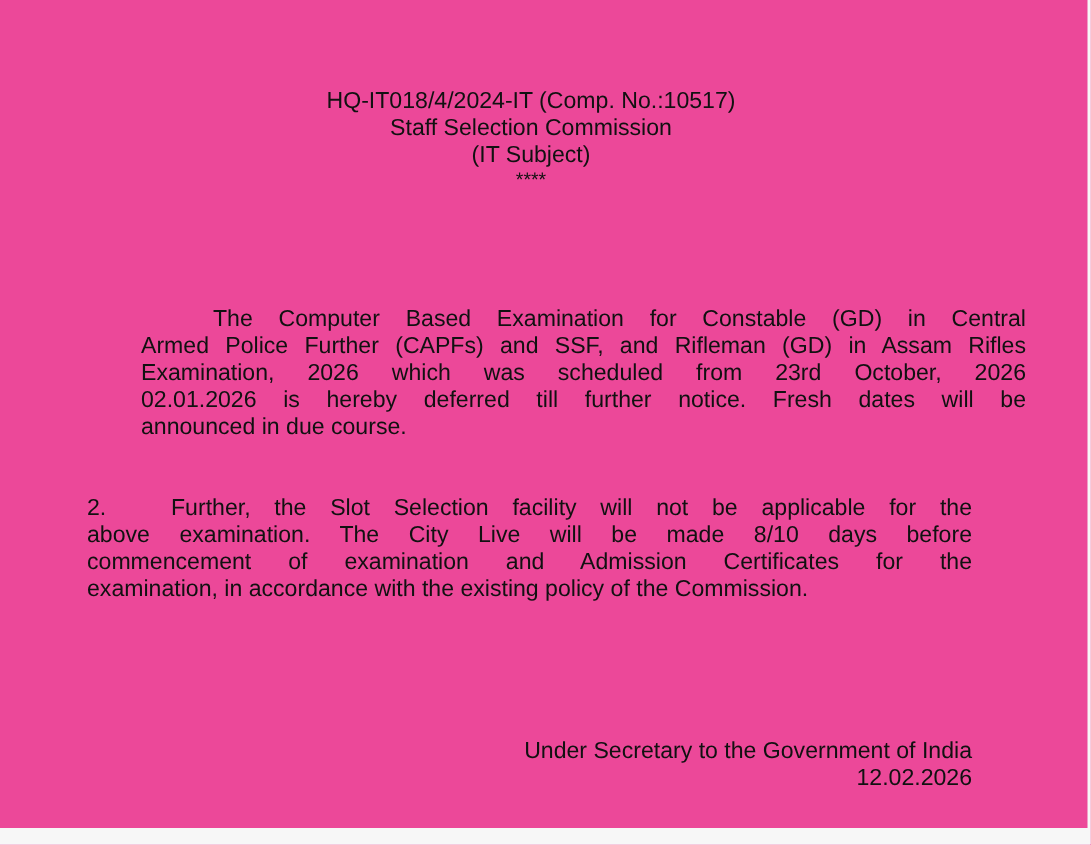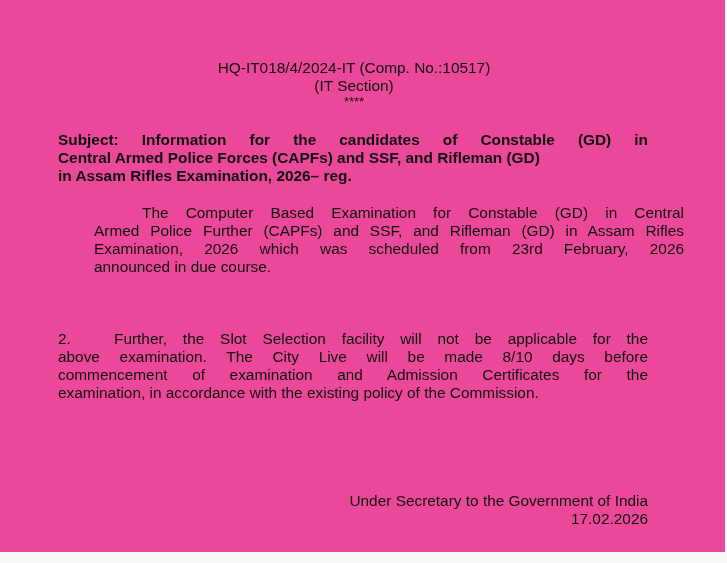--- a/index.html
+++ b/index.html
@@ -91,45 +91,42 @@
       white-space: nowrap;
     }
   </style>
 </head>
 <body>
 
 <div class="page">
 
   <div class="header">
     <div>HQ-IT018/4/2024-IT (Comp. No.:10517)</div>
-    <div>(IT Section)</div>
+    <div>Staff Selection Commission</div>
+    <div>(IT Subject)</div>
     <div class="stars">****</div>
   </div>
 
-  <div class="subject">
-    <div class="line" style="text-align-last:justify;"><span style="display:inline-block;width:100%;white-space:normal;text-align:justify;text-align-last:justify;">Subject: Information for the candidates of Constable (GD) in</span></div>
-    <div class="line">Central Armed Police Forces (CAPFs) and SSF, and Rifleman (GD)</div>
-    <div class="line">in Assam Rifles Examination, 2026– reg.</div>
-  </div>
 
   <div class="para para1">
     <div class="line indent1"><span class="inner">The Computer Based Examination for Constable (GD) in Central</span></div>
     <div class="line"><span class="inner">Armed Police Further (CAPFs) and SSF, and Rifleman (GD) in Assam Rifles</span></div>
-    <div class="line"><span class="inner">Examination, 2026 which was scheduled from 23rd February, 2026</span></div>
+    <div class="line"><span class="inner">Examination, 2026 which was scheduled from 23rd October, 2026</span></div>
+    <div class="line"><span class="inner">02.01.2026 is hereby deferred till further notice. Fresh dates will be</span></div>
     <div class="line last"><span class="inner">announced in due course.</span></div>
   </div>
 
   <div class="para para2">
     <div class="line" style="display:flex;">
       <span style="width:56px;flex:none;">2.</span>
       <span class="inner" style="flex:1;width:auto;">Further, the Slot Selection facility will not be applicable for the</span>
     </div>
     <div class="line"><span class="inner">above examination.  The City Live will be made 8/10 days before</span></div>
     <div class="line"><span class="inner">commencement of examination and Admission Certificates for the</span></div>
     <div class="line last"><span class="inner">examination, in accordance with the existing policy of the Commission.</span></div>
   </div>
 
   <div class="signature">
     <div>Under Secretary to the Government of India</div>
-    <div>17.02.2026</div>
+    <div>12.02.2026</div>
   </div>
 
 </div>
 
 </body></html>

